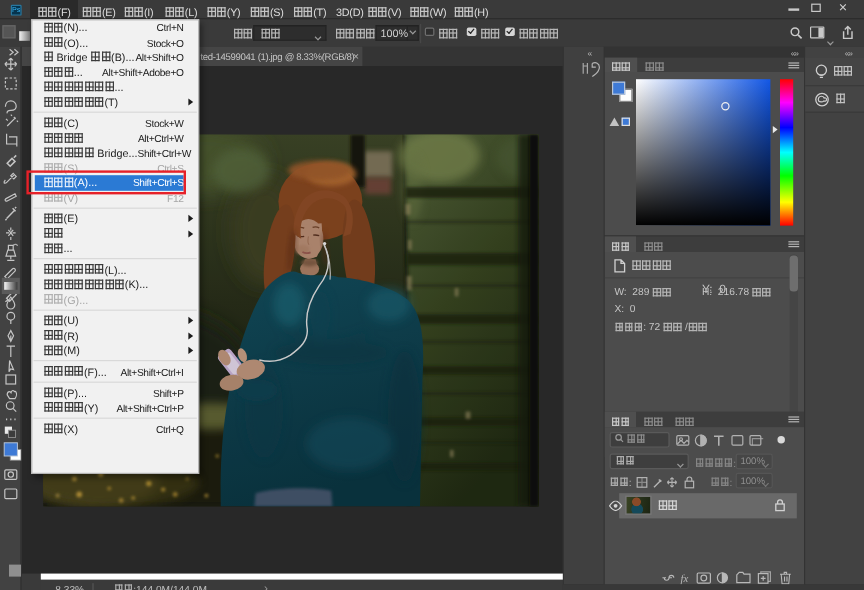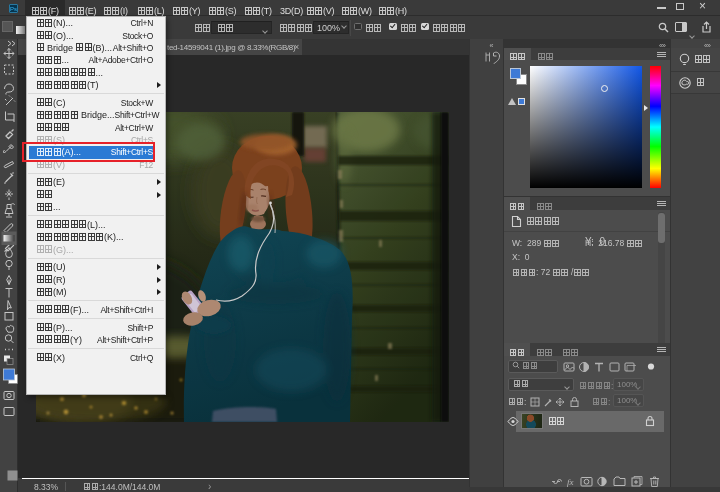--- a/index.html
+++ b/index.html
@@ -79,21 +79,21 @@
     </svg>
 </div>
 
 <div class="a" style="left:18px;top:38.5px;width:451px;height:16.5px;background:#343434">
  <div class="a" style="left:0;top:0;width:284px;height:16.5px;background:#454545">
   <span class="a tabtxt" style="left:149px;top:4.5px;white-space:nowrap;font-size:8px;letter-spacing:-0.3px">ted-14599041 (1).jpg @ 8.33%(RGB/8)</span>
   <span class="a" style="left:276px;top:3.5px;color:#b0b0b0;font-size:9px">×</span>
  </div>
 </div>
 <div class="a" style="left:18px;top:55px;width:451px;height:422.5px;background:#282828"></div>
-<div class="a" style="left:22px;top:477.5px;width:451px;height:14.5px;background:#3a3a3a;border-top:1px solid #ffffff">
+<div class="a" style="left:34px;top:477.5px;width:451px;height:14.5px;background:#3a3a3a;border-top:5px solid #ffffff">
  <span class="a" style="left:12px;top:3px;font-size:8.5px;color:#c0c0c0">8.33%</span>
  <span class="a" style="left:43px;top:3px;width:1px;height:9px;background:#555"></span>
  <span class="a" style="left:61px;top:3px;font-size:8.5px;color:#c0c0c0"><i class="c c6"></i><i class="c c6"></i>:144.0M/144.0M</span>
  <span class="a" style="left:186px;top:2px;font-size:10px;color:#999">›</span>
 </div>
 
 <div class="a" style="left:0;top:38.5px;width:18px;height:453.5px;background:#424242;border-right:1px solid #2e2e2e">
 <svg width="18" height="453" viewBox="0 0 18 453" style="position:absolute;top:0;left:0">
 <defs>
         <linearGradient id="tg" x1="0" y1="0" x2="1" y2="0">
@@ -452,41 +452,41 @@
  <div class="mrow">
       <span><i class="c"></i><i class="c"></i>(O)...</span>
       <span class="sc">Stock+O</span>
     </div>
  <div class="mrow">
       <span><i class="c"></i> Bridge <i class="c"></i><i class="c"></i>(B)...</span>
       <span class="sc">Alt+Shift+O</span>
     </div>
  <div class="mrow">
       <span><i class="c"></i><i class="c"></i><i class="c"></i>...</span>
-      <span class="sc">Alt+Adobe+Ctrl+O</span>
+      <span class="sc">Alt+Shift+Adobe+O</span>
     </div>
  <div class="mrow">
       <span><i class="c"></i><i class="c"></i><i class="c"></i><i class="c"></i><i class="c"></i><i class="c"></i><i class="c"></i>...</span>
     </div>
  <div class="mrow" style="position:relative">
       <span><i class="c"></i><i class="c"></i><i class="c"></i><i class="c"></i><i class="c"></i><i class="c"></i>(T)</span>
       <span class="arr" style="top:3px"></span>
     </div>
  <div class="msep"></div>
  <div class="mrow">
       <span><i class="c"></i><i class="c"></i>(C)</span>
       <span class="sc">Stock+W</span>
     </div>
  <div class="mrow">
+      <span><i class="c"></i><i class="c"></i><i class="c"></i><i class="c"></i></span>
+      <span class="sc">Alt+Ctrl+W</span>
+    </div>
+ <div class="mrow">
       <span><i class="c"></i><i class="c"></i><i class="c"></i><i class="c"></i><i class="c"></i> Bridge...</span>
       <span class="sc">Shift+Ctrl+W</span>
-    </div>
- <div class="mrow">
-      <span><i class="c"></i><i class="c"></i><i class="c"></i><i class="c"></i></span>
-      <span class="sc">Alt+Ctrl+W</span>
     </div>
  <div class="mrow gray">
       <span><i class="c"></i><i class="c"></i>(S)</span>
       <span class="sc">Ctrl+S</span>
     </div>
  <div class="mrow" style="position:relative;color:#fff">
    <div style="position:absolute;left:1.5px;right:12.5px;top:0;bottom:0;background:#2b7ad4"></div>
    <span style="position:relative"><i class="c"></i><i class="c"></i><i class="c"></i>(A)...</span>
       <span class="sc" style="position:relative;color:#fff">Shift+Ctrl+S</span>
  </div>

